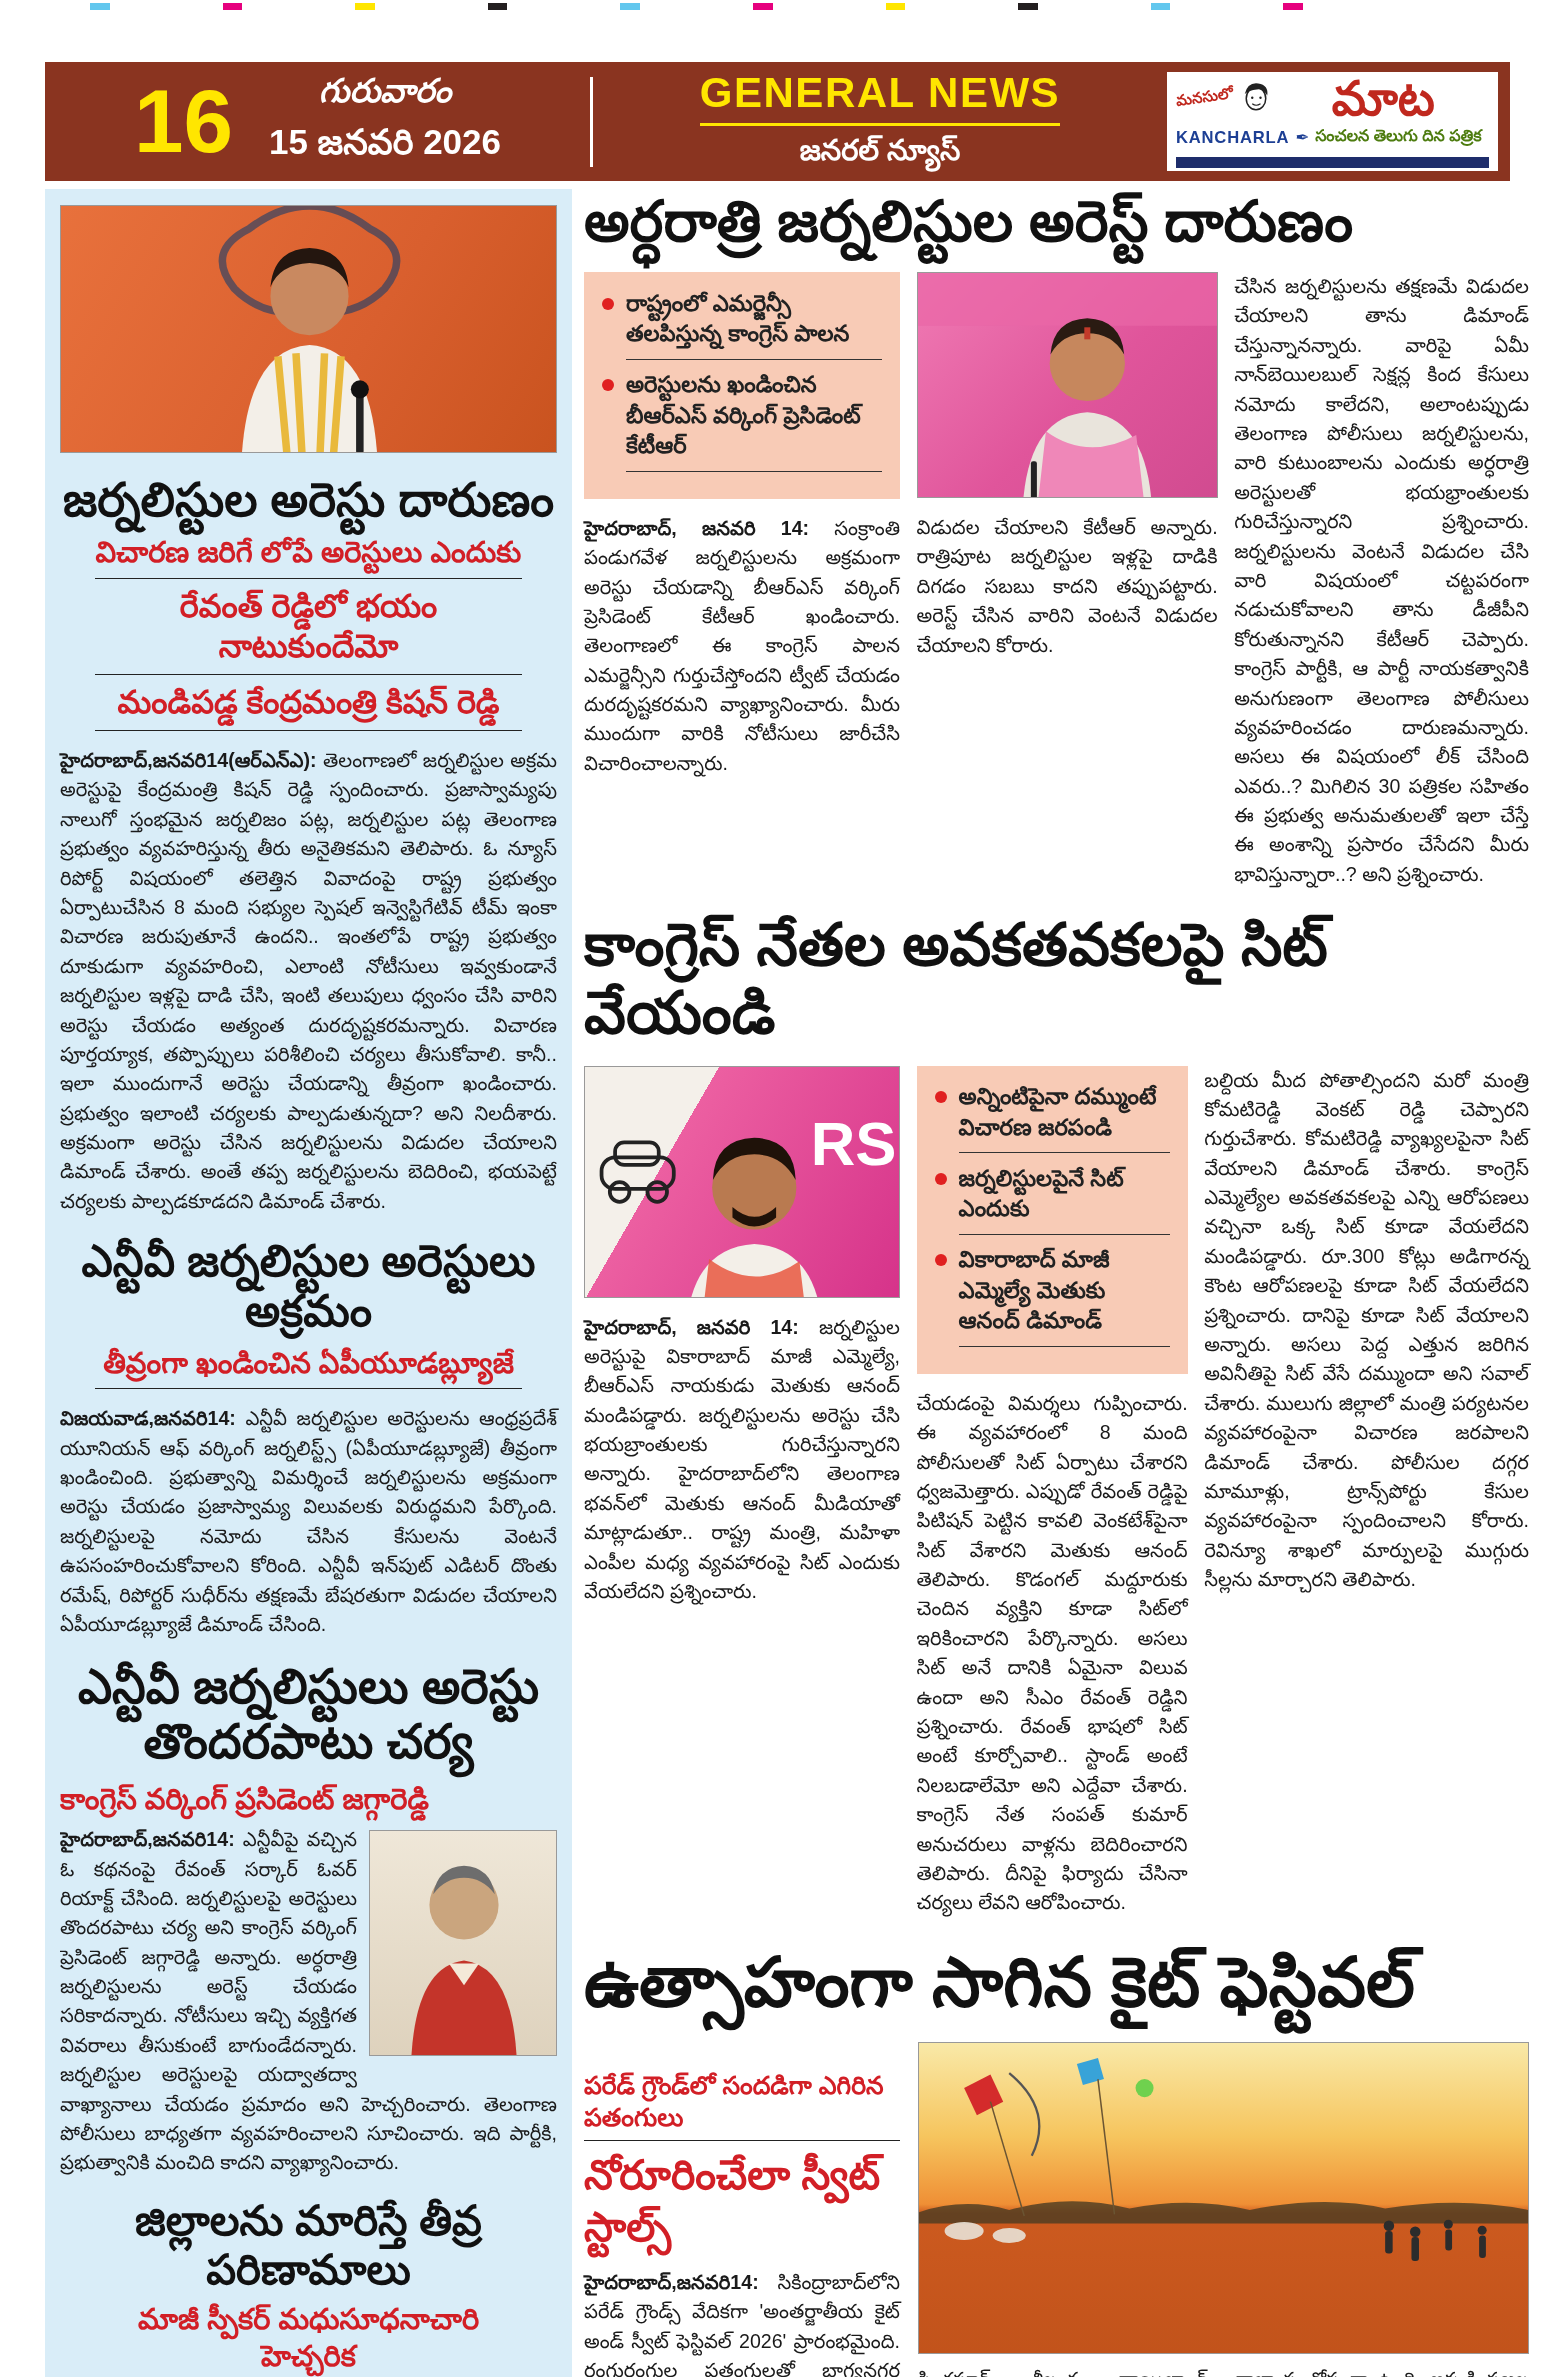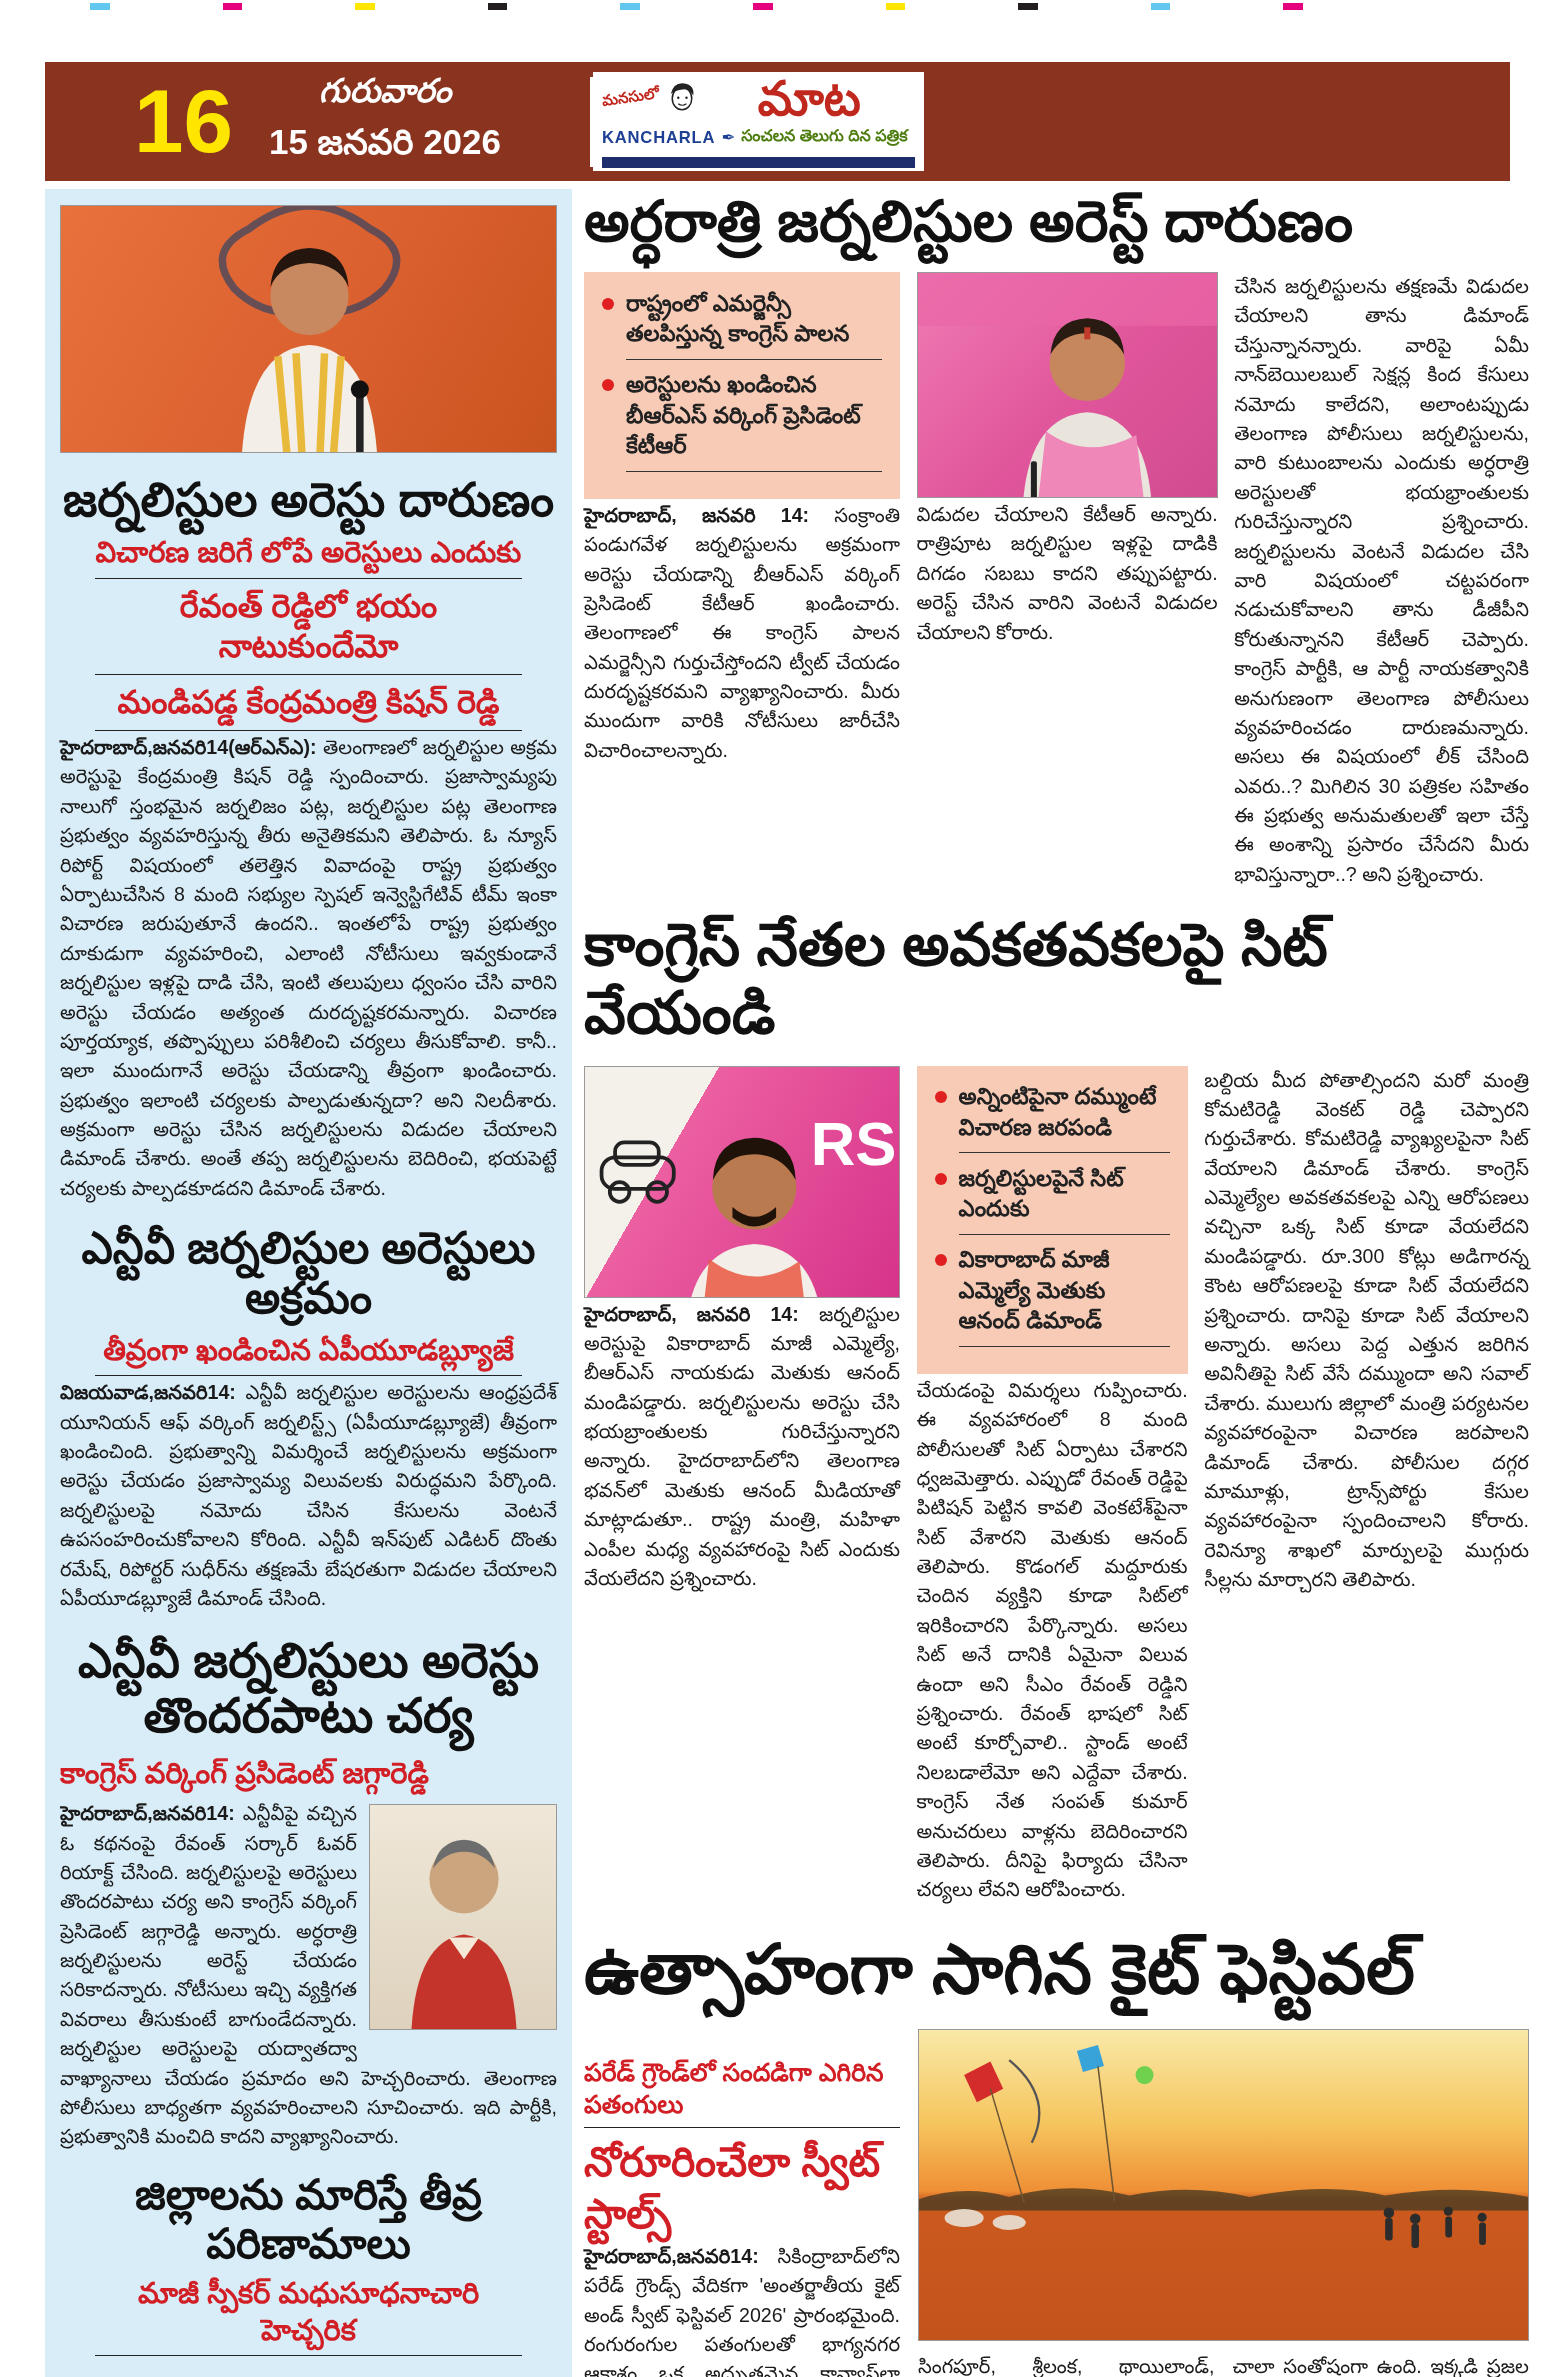--- a/index.html
+++ b/index.html
@@ -41,21 +41,21 @@
   .mh-sub { color:#4d7c0f; font-size:16px; font-weight:bold; }
   .mh-bar { height:11.3px; background:#1e2d6b; }
   
   .content { display:flex; gap:12px; margin:7.5px 45px 0 45px; }
   .left-rail { width:527px; background:#d9edf8; padding:16.6px 15px; }
   .right-col { flex:1; }
   
   .h-black { color:#111; font-weight:bold; text-align:center; line-height:1.15; }
   .sub-red { color:#d21f26; font-weight:bold; text-align:center; line-height:1.25;margin-top:28px; }
   .sub-red.u { padding-bottom:7.5px; border-bottom:1.5px solid #222; width:86%; margin:7.5px auto 0 auto; }
-  .body-p { font-size:19.6px; line-height:1.5; text-align:justify; margin-top:2px; }
+  .body-p { font-size:19.6px; line-height:1.5; text-align:justify; margin-top:15px; }
   .body-p b { font-weight:bold; }
   .cols2 { display:flex; gap:18px; }
   .cols2 > div { flex:1; }
   
   .bullet-box { background:#f8cbb6; padding:16.6px 18px; }
   .bullet-item { display:flex; gap:12px; margin-bottom:10.5px; }
   .bullet-dot { width:12px; height:12px; border-radius:50%; background:#e02020; margin-top:9px; flex:0 0 auto; }
   .bullet-text { font-size:22.6px; font-weight:bold; color:#222; line-height:1.35;
     border-bottom:1.5px solid #333; padding-bottom:9px; flex:1; }
   .bullet-item:last-child .bullet-text { margin-bottom:0; }
@@ -84,20 +84,24 @@
 
   <div class="header">
     <div class="header-left">
       <div class="page-num">16</div>
       <div class="date-block">
         <div class="wd">గురువారం</div>
         <div class="dt">15 జనవరి 2026</div>
       </div>
     </div>
     <div class="header-divider"></div>
+    <div class="header-center">
+      <div class="section-en">GENERAL NEWS</div>
+      <div class="section-te">జనరల్ న్యూస్</div>
+    </div>
     <div class="masthead">
       <div class="mh-row1">
         <span class="mh-tag">మనసులో</span>
         <span class="mh-face">
           <svg width="32" height="36" viewBox="0 0 42 48">
             <ellipse cx="21" cy="26" rx="13" ry="15" fill="#fff" stroke="#222" stroke-width="2"></ellipse>
             <path d="M6 20 Q10 4 24 6 Q38 8 36 22 Q30 12 22 14 Q12 15 6 20 Z" fill="#222"></path>
             <circle cx="16" cy="25" r="1.6" fill="#222"></circle>
               <circle cx="27" cy="25" r="1.6" fill="#222"></circle>
             <path d="M16 33 Q21 37 27 33" stroke="#222" stroke-width="1.6" fill="none"></path>

